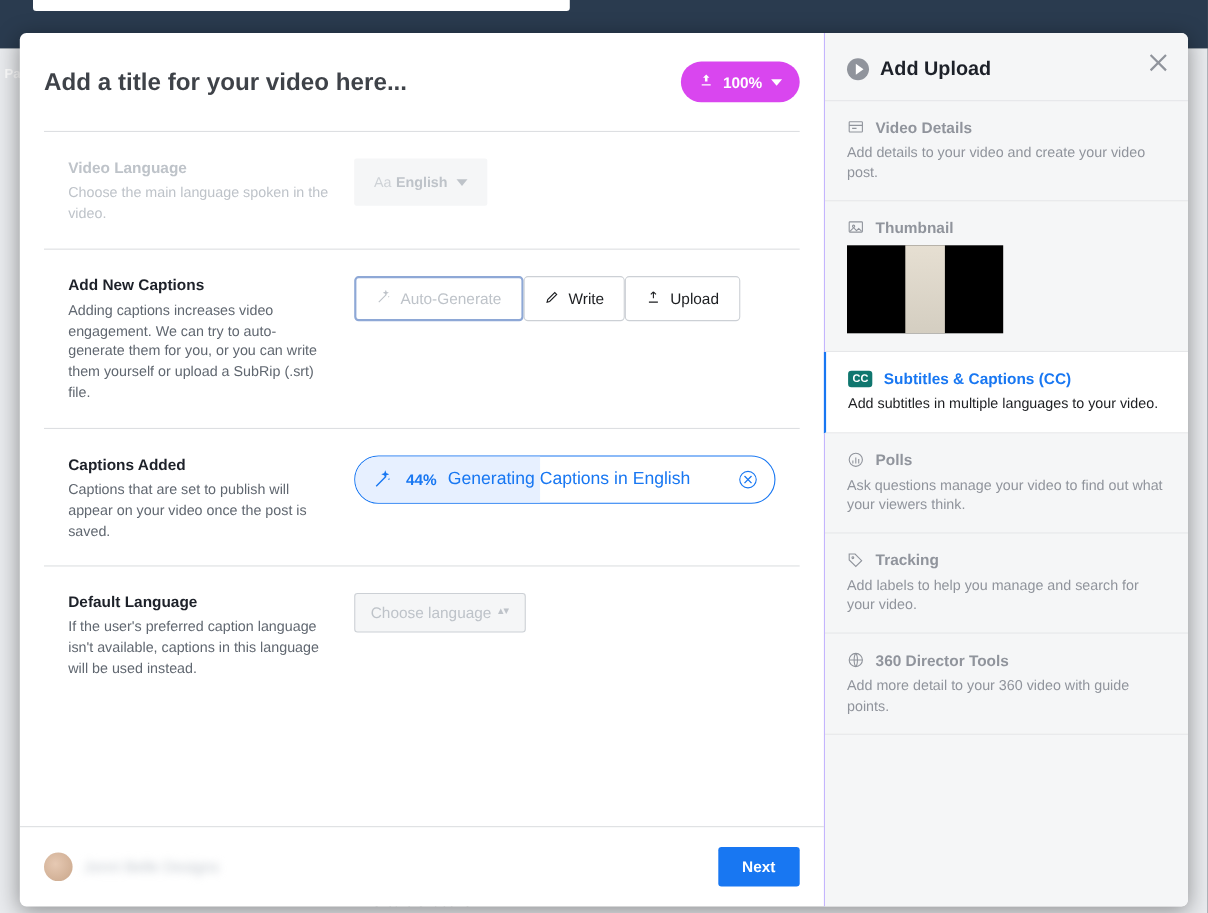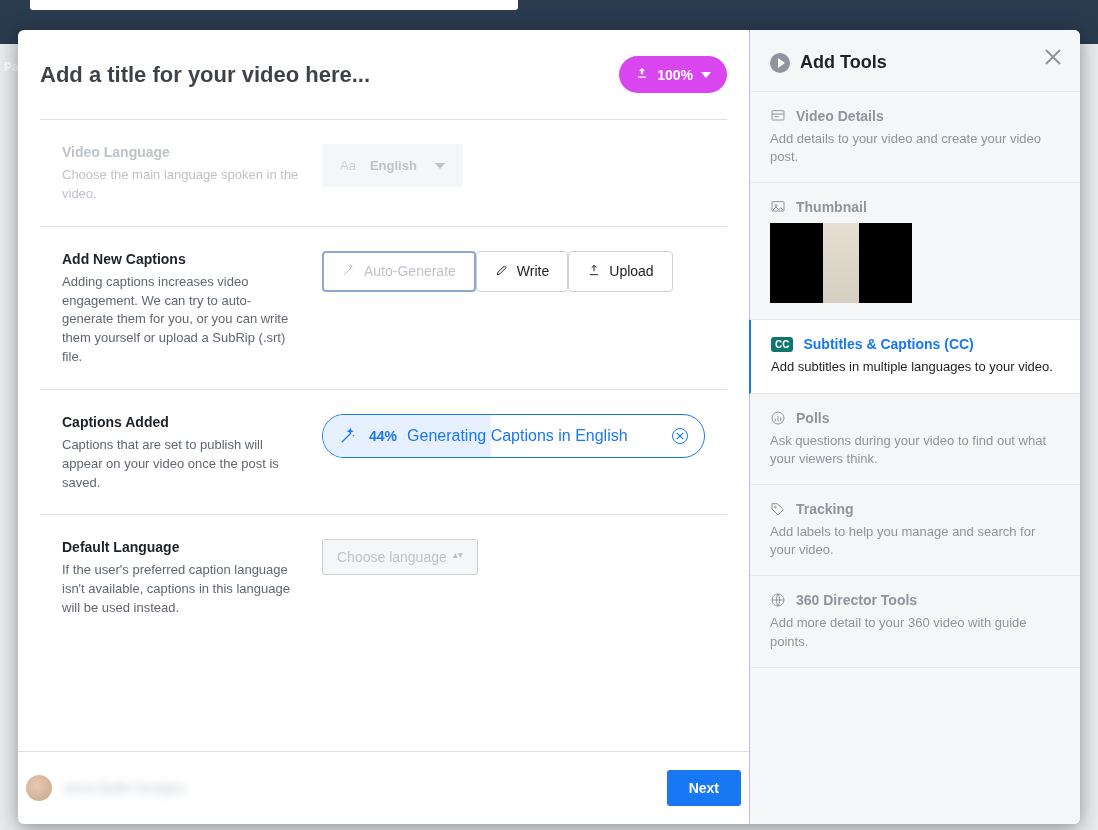--- a/index.html
+++ b/index.html
@@ -23,40 +23,40 @@
 
   .hr{height:1px;background:#dddfe2;margin:14px 22px 0 22px}
 
   .section{display:flex;padding:24px 22px 22px 22px;border-bottom:1px solid #dddfe2;margin:0 0}
   .section .meta{width:260px;padding-right:20px}
   .section .meta h3{font-size:14px;font-weight:bold;color:#1d2129;margin-bottom:6px}
   .section .meta p{font-size:13px;color:#606770;line-height:1.45}
   .section.disabled .meta h3,.section.disabled .meta p{color:#bec3c9}
   .section .ctl{flex:1}
 
-  .lang-btn{background:#f5f6f7;padding:14px 18px;display:inline-flex;align-items:center;gap:14px;border-radius:2px;color:#bec3c9;font-size:13px;font-weight:bold;cursor:pointer}
+  .lang-btn{background:#f5f6f7;padding:14px 18px;display:inline-flex;align-items:center;gap:4px;border-radius:2px;color:#bec3c9;font-size:13px;font-weight:bold;cursor:pointer}
   .lang-btn .aa{font-weight:normal;opacity:.7}
   .chev{width:0;height:0;border-left:5px solid transparent;border-right:5px solid transparent;border-top:6px solid #bec3c9;margin-left:4px}
 
   .btn-row{display:flex;}
   .opt-btn{display:flex;align-items:center;gap:8px;border:1px solid #ccd0d5;background:#fff;padding:10px 18px;border-radius:4px;font-size:14px;color:#1c1e21;cursor:pointer}
   .opt-btn.selected{border:2px solid #8ea8d6;color:#bec3c9}
   .opt-btn svg{width:14px;height:14px;stroke:currentColor;fill:none;stroke-width:1.7}
   .opt-btn.selected svg{stroke:#bec3c9}
 
   .progress{border:1px solid #1877f2;border-radius:30px;height:44px;display:flex;align-items:center;padding:0 16px;position:relative;overflow:hidden;max-width:410px}
   .progress .fill{position:absolute;left:0;top:0;bottom:0;background:#e7f0ff}
   .progress .wand{width:18px;height:18px;color:#1877f2;position:relative;z-index:1}
   .progress .pct{color:#1877f2;font-size:14px;font-weight:600;margin-left:12px;position:relative;z-index:1}
   .progress .txt{color:#1877f2;font-size:16px;margin-left:10px;position:relative;z-index:1;flex:1}
   .progress .cancel{width:16px;height:16px;border:1px solid #1877f2;border-radius:50%;display:flex;align-items:center;justify-content:center;color:#1877f2;font-size:10px;cursor:pointer;position:relative;z-index:1}
 
   .choose-lang{display:inline-flex;gap:6px;background:#f5f6f7;border:1px solid #ccd0d5;padding:9px 14px;border-radius:3px;font-size:14px;color:#bec3c9;cursor:pointer}
 
-  .left-footer{margin-top:auto;border-top:1px solid #dddfe2;padding:18px 8px;display:flex;align-items:center}
+  .left-footer{margin-top:auto;border-top:1px solid #dddfe2;padding:18px 22px;display:flex;align-items:center}
   .avatar{width:26px;height:26px;border-radius:50%;background:radial-gradient(circle at 40% 40%,#e6c9b3,#c9a68a);margin-right:10px}
   .poster-name{color:#bfc5cc;font-size:14px;filter:blur(4px)}
   .next-btn{margin-left:auto;background:#1877f2;color:#fff;border:none;font-weight:bold;font-size:14px;padding:10px 22px;border-radius:3px;cursor:pointer}
 
   
   .rh{display:flex;align-items:center;gap:10px;padding:22px 20px 18px 20px}
   .rh h2{font-size:18px;font-weight:bold;color:#1d2129}
   .play-icon{width:20px;height:20px;border-radius:50%;background:#90949c;display:flex;align-items:center;justify-content:center}
   .play-icon::after{content:"";width:0;height:0;border-top:5px solid transparent;border-bottom:5px solid transparent;border-left:7px solid #fff;margin-left:2px}
   .close-btn{position:absolute;top:18px;right:18px;width:18px;height:18px;cursor:pointer}
@@ -204,21 +204,21 @@
   </div>
 
   <div class="right">
     <div class="close-btn">
       <svg viewBox="0 0 18 18">
           <path d="M2 2l14 14M16 2L2 16"></path>
         </svg>
     </div>
     <div class="rh">
       <span class="play-icon"></span>
-      <h2>Add Tools</h2>
+      <h2>Add Upload</h2>
     </div>
     <div class="rnav">
 
       <div class="ritem">
         <div class="rt">
           <span class="ic">
             <svg viewBox="0 0 24 24">
                 <rect x="3" y="4" width="18" height="14" rx="1"></rect>
                 <path d="M3 9h18M7 13h6"></path>
               </svg>
@@ -255,21 +255,21 @@
       <div class="ritem">
         <div class="rt">
           <span class="ic">
             <svg viewBox="0 0 24 24">
                 <circle cx="12" cy="12" r="9"></circle>
                 <path d="M8 13v4M12 9v8M16 11v6"></path>
               </svg>
           </span>
           <h4>Polls</h4>
         </div>
-        <p>Ask questions during your video to find out what your viewers think.</p>
+        <p>Ask questions manage your video to find out what your viewers think.</p>
       </div>
 
       <div class="ritem">
         <div class="rt">
           <span class="ic">
             <svg viewBox="0 0 24 24">
                 <path d="M3 12V4h8l9 9-8 8-9-9z"></path>
                 <circle cx="8" cy="9" r="1.2"></circle>
               </svg>
           </span>

